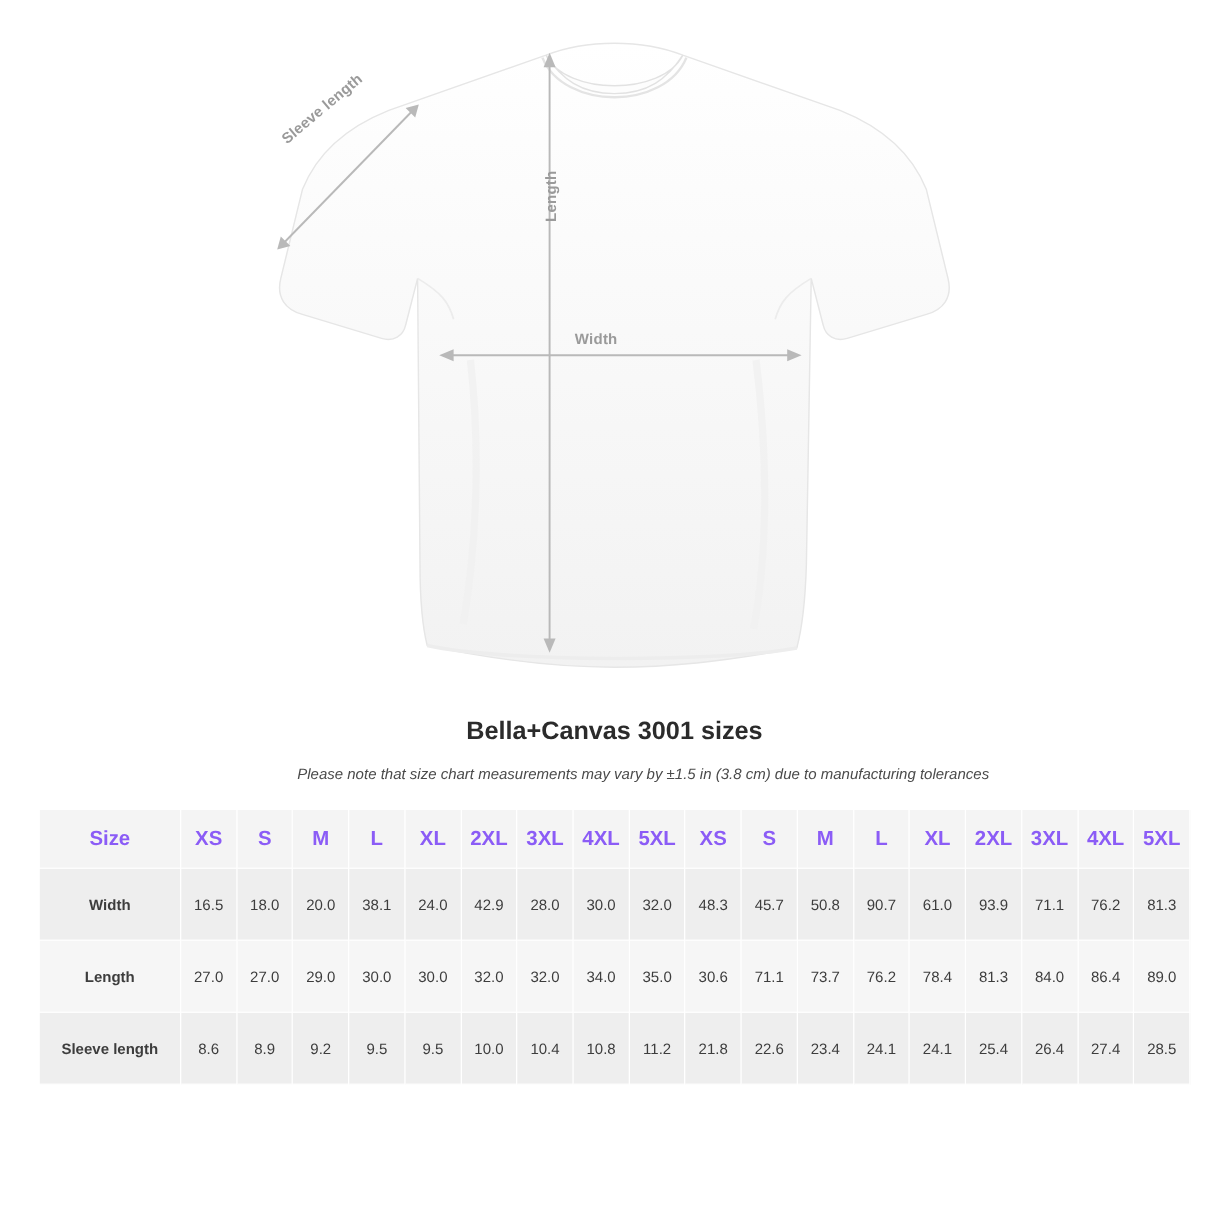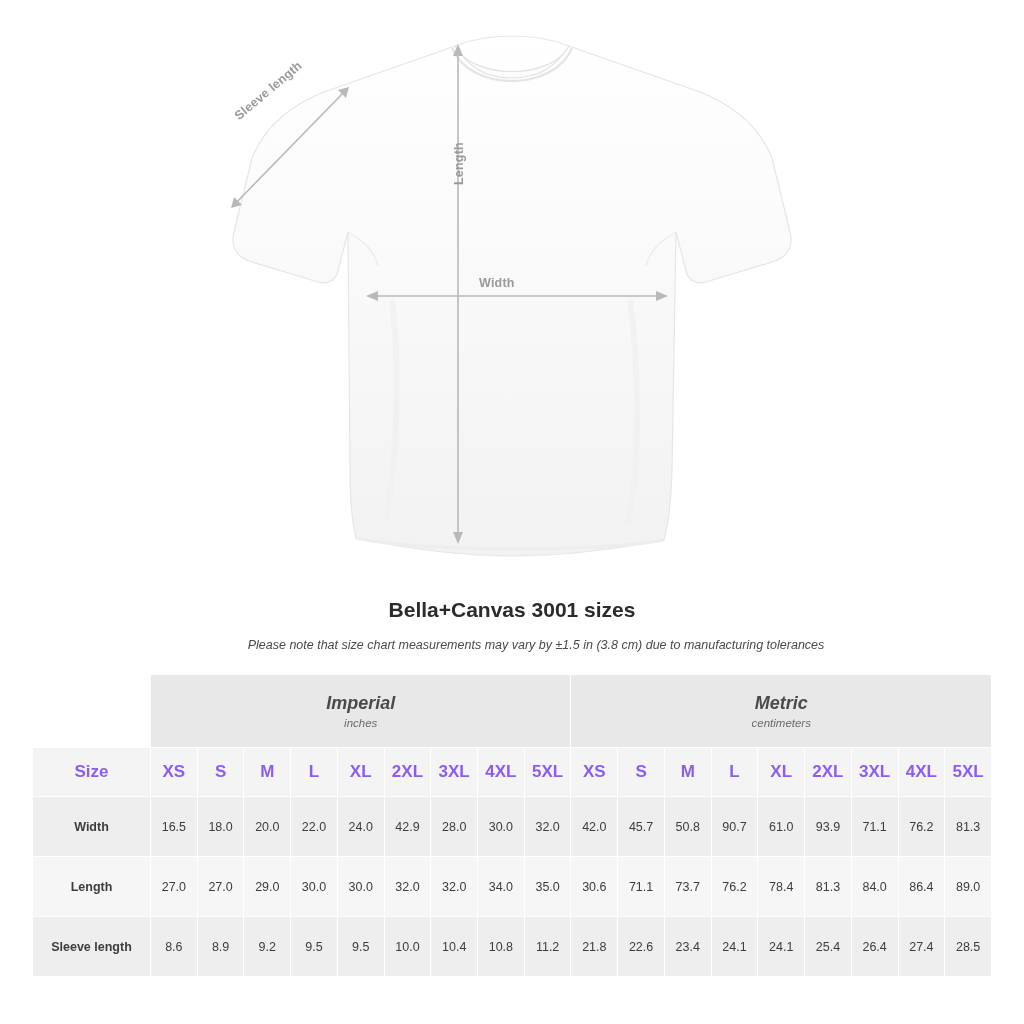--- a/index.html
+++ b/index.html
@@ -213,31 +213,20 @@
   <h1 class="chart-title">Bella+Canvas 3001 sizes</h1>
   <div class="chart-note">Please note that size chart measurements may vary by ±1.5 in (3.8 cm) due to manufacturing tolerances</div>
 </div>
 
 <div class="table-wrap">
   <table class="size-table">
     <colgroup>
       <col class="col-label">
     </colgroup>
     <tbody id="table-body">
-        <tr class="syshead">
-          <td class="corner-cell"></td>
-          <td colspan="9">
-            <span class="sys-name">Imperial</span>
-            <span class="sys-unit">inches</span>
-          </td>
-          <td colspan="9">
-            <span class="sys-name">Metric</span>
-            <span class="sys-unit">centimeters</span>
-          </td>
-        </tr>
         <tr class="row-sizes">
           <td class="rowlabel">Size</td>
           <td>XS</td>
           <td>S</td>
           <td>M</td>
           <td>L</td>
           <td>XL</td>
           <td>2XL</td>
           <td>3XL</td>
           <td>4XL</td>
@@ -250,27 +239,27 @@
           <td>2XL</td>
           <td>3XL</td>
           <td>4XL</td>
           <td>5XL</td>
         </tr>
         <tr class="band-a">
           <td class="rowlabel">Width</td>
           <td>16.5</td>
           <td>18.0</td>
           <td>20.0</td>
-          <td>22.0</td>
+          <td>38.1</td>
           <td>24.0</td>
           <td>42.9</td>
           <td>28.0</td>
           <td>30.0</td>
           <td>32.0</td>
-          <td>42.0</td>
+          <td>48.3</td>
           <td>45.7</td>
           <td>50.8</td>
           <td>90.7</td>
           <td>61.0</td>
           <td>93.9</td>
           <td>71.1</td>
           <td>76.2</td>
           <td>81.3</td>
         </tr>
         <tr class="band-b">

